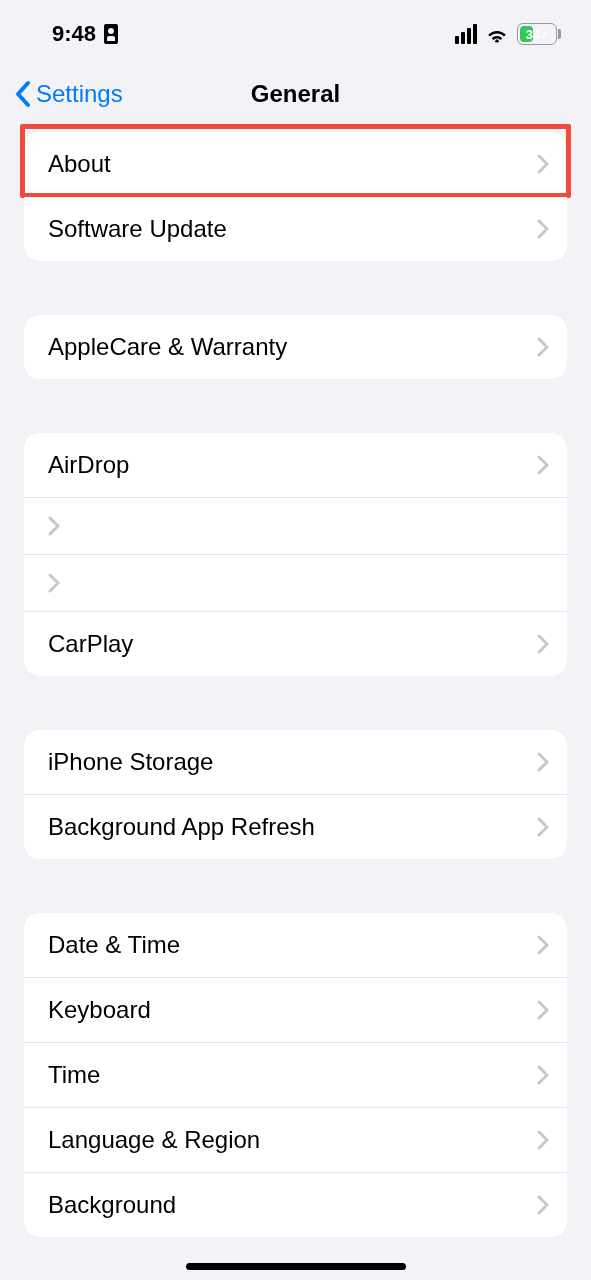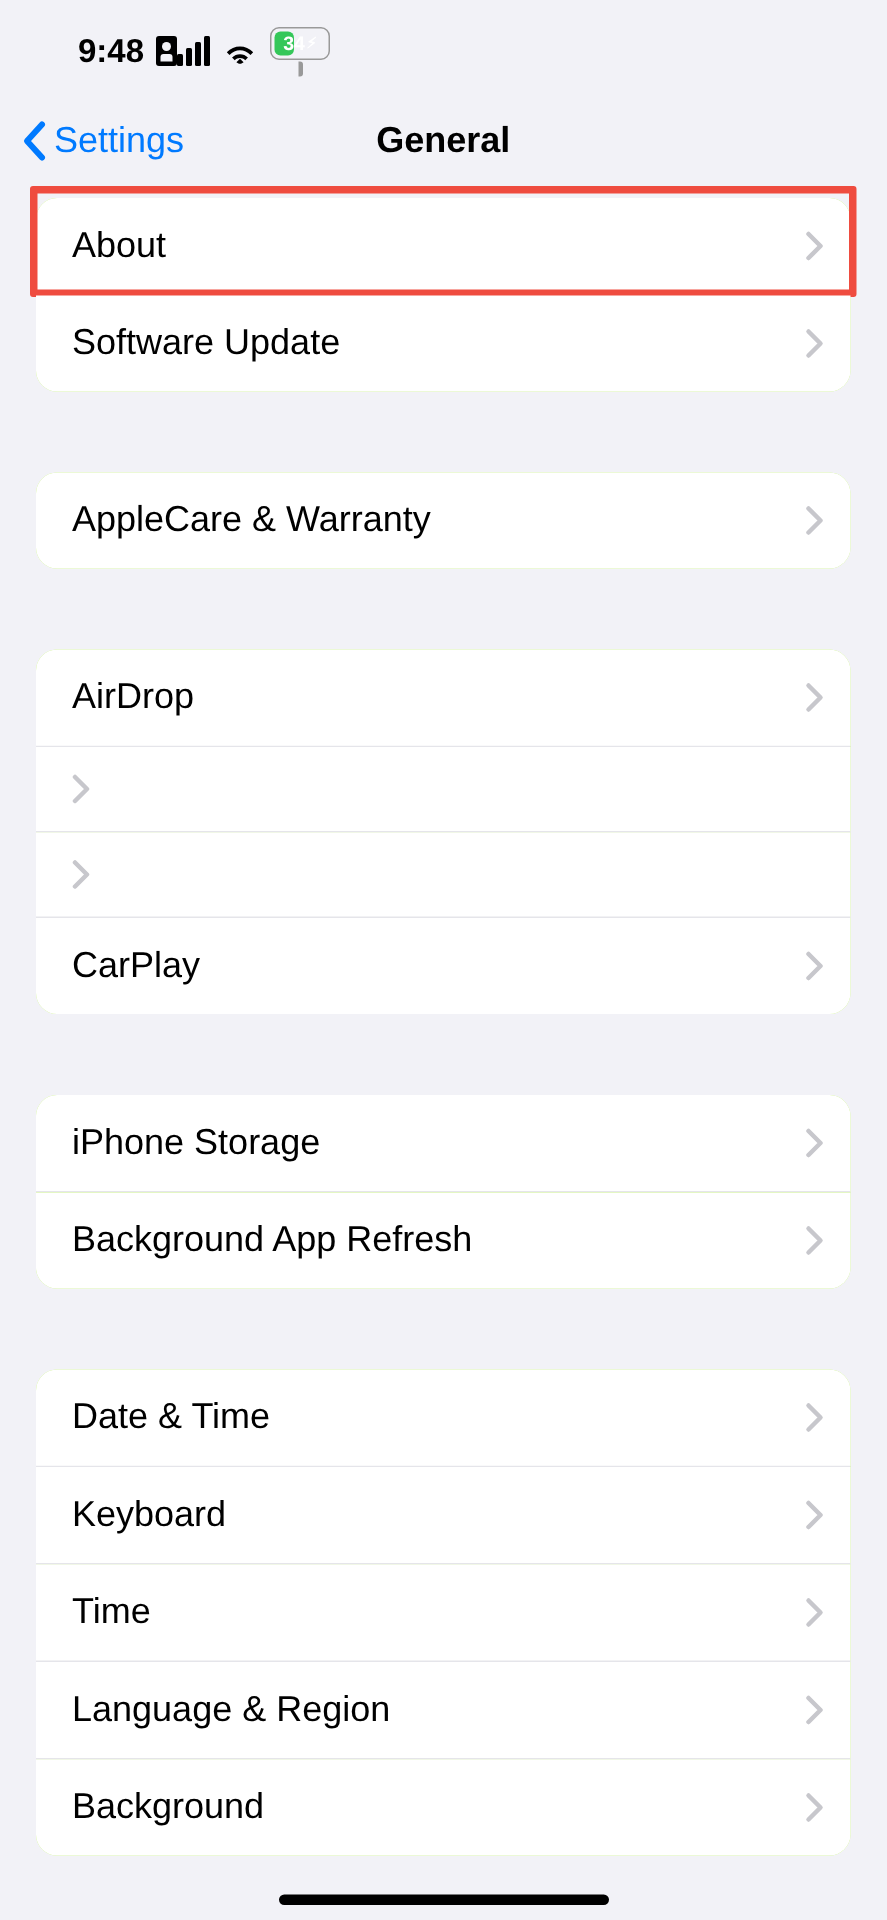--- a/index.html
+++ b/index.html
@@ -6,23 +6,23 @@
   body {
     width: 591px;
     height: 1280px;
     background: #f2f2f7;
     font-family: -apple-system, 'Helvetica Neue', Helvetica, Arial, sans-serif;
     overflow: hidden;
     position: relative;
   }
   .status-bar {
     display: flex;
-    justify-content: flex-start;
+    justify-content: space-between;
     align-items: center;
-    padding: 18px 44px 10px 52px;
+    padding: 18px 30px 10px 52px;
     height: 60px;
   }
   .status-left {
     display: flex;
     align-items: center;
     gap: 8px;
     font-size: 22px;
     font-weight: 600;
   }
   .id-icon {
@@ -55,21 +55,21 @@
     gap: 8px;
   }
   .signal-bars{display:flex;align-items:flex-end;gap:2px}
   .signal-bars span{display:block;width:4px;background:#000;border-radius:1px}
   .signal-bars span:nth-child(1){height:8px}
   .signal-bars span:nth-child(2){height:12px}
   .signal-bars span:nth-child(3){height:16px}
   .signal-bars span:nth-child(4){height:20px}
   .wifi-icon svg{display:block}
   .battery{
-    display:flex;align-items:center;gap:1px;flex-direction:column;
+    display:flex;align-items:center;gap:1px;
   }
   .battery-body{
     width:40px;height:22px;border:1.5px solid #999;border-radius:6px;
     position:relative;padding:2px;
   }
   .battery-fill{
     position:absolute;left:2px;top:2px;bottom:2px;
     width:34%;background:#34c759;border-radius:4px;
     display:flex;align-items:center;justify-content:center;
   }
@@ -89,21 +89,21 @@
     display:flex;align-items:center;gap:4px;
     color:#007aff;font-size:24px;
     position:absolute;left:14px;
   }
   .back-chevron svg{display:block}
   .nav-title{
     flex:1;text-align:center;font-size:24px;font-weight:600;
   }
   .group{
     margin:0 24px 54px;
-    background:#bef264;border-radius:14px;
+    background:#fdba74;border-radius:14px;
     overflow:visible;
   }
   .first-group{margin-top:0}
   .row{
     display:flex;align-items:center;
     padding:18px 18px 18px 24px;
     font-size:24px;
     border-bottom:1px solid #e5e5ea;
     position:relative;
     background:#fff;

